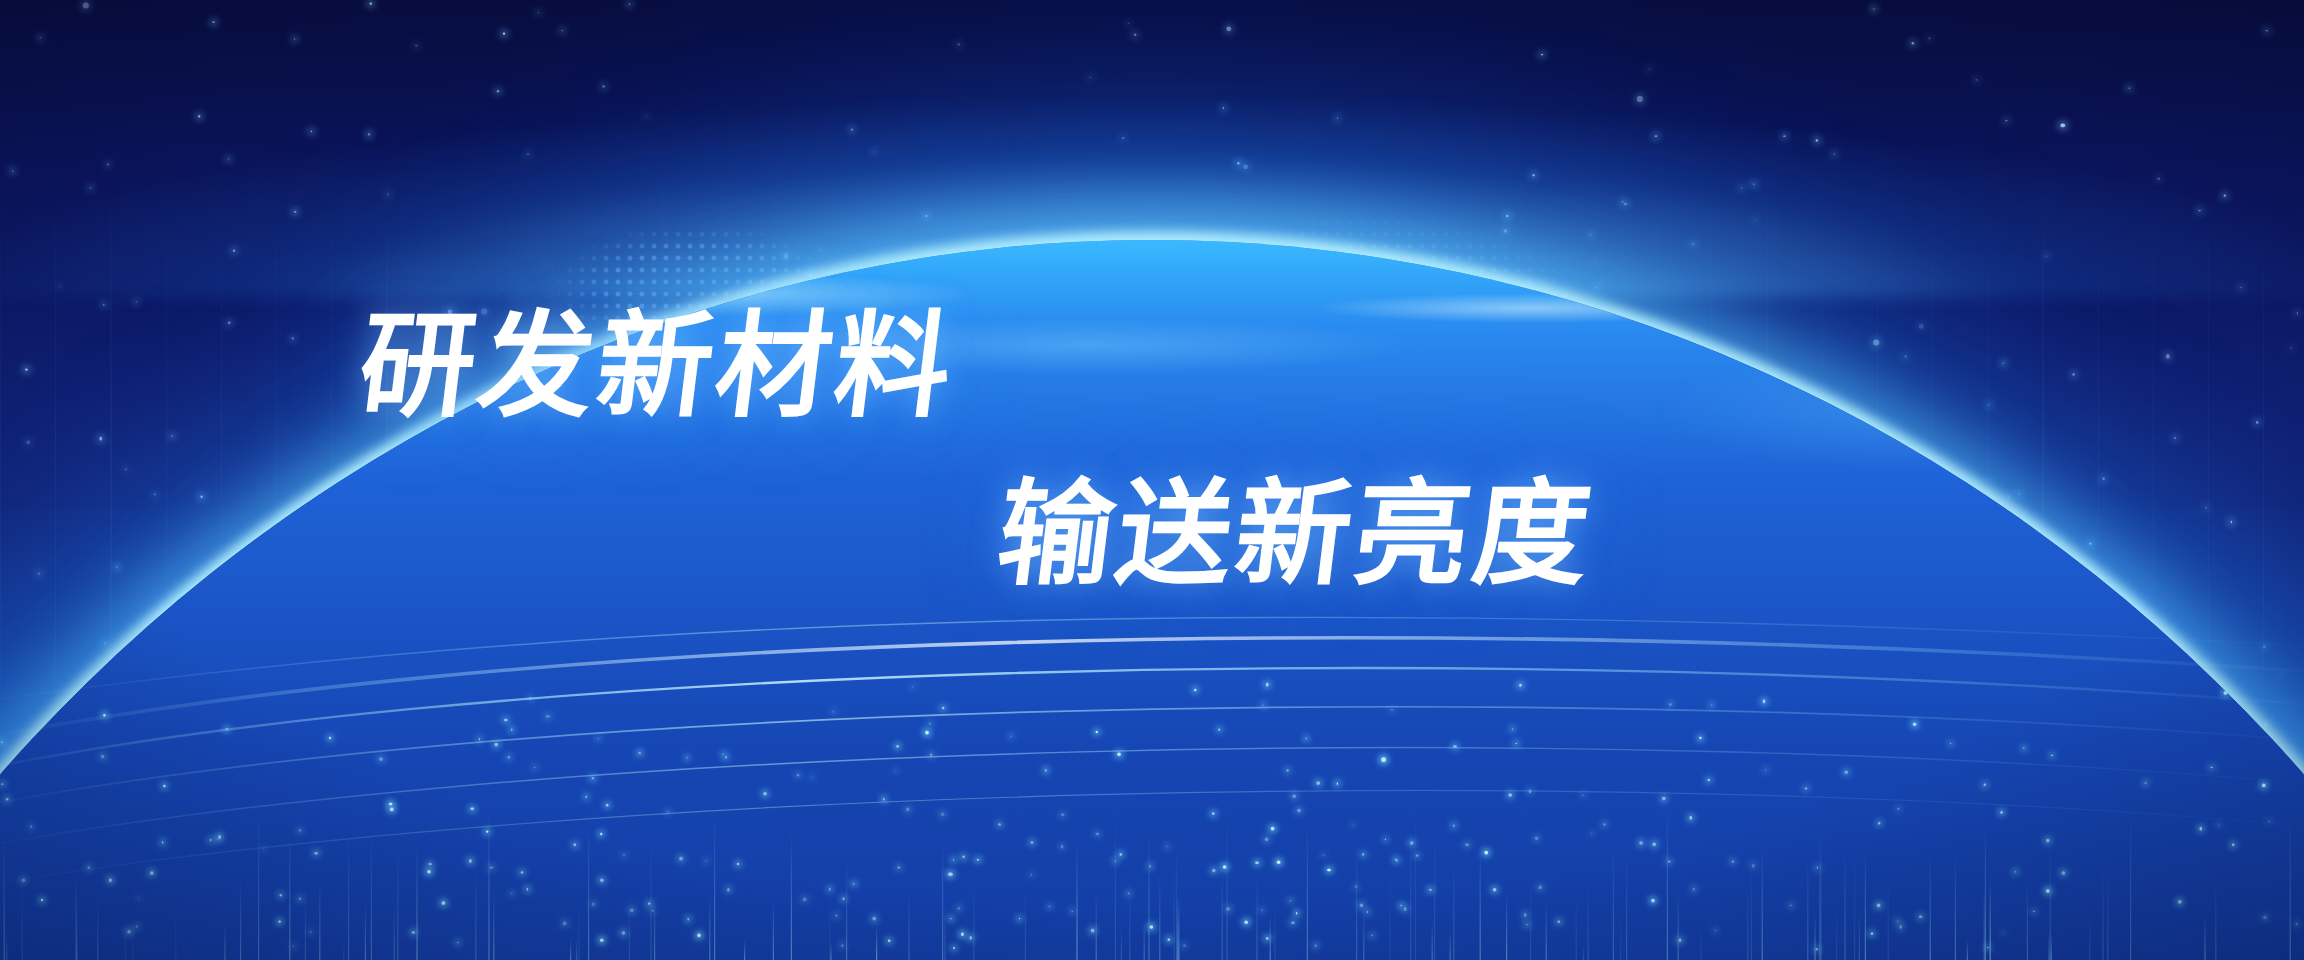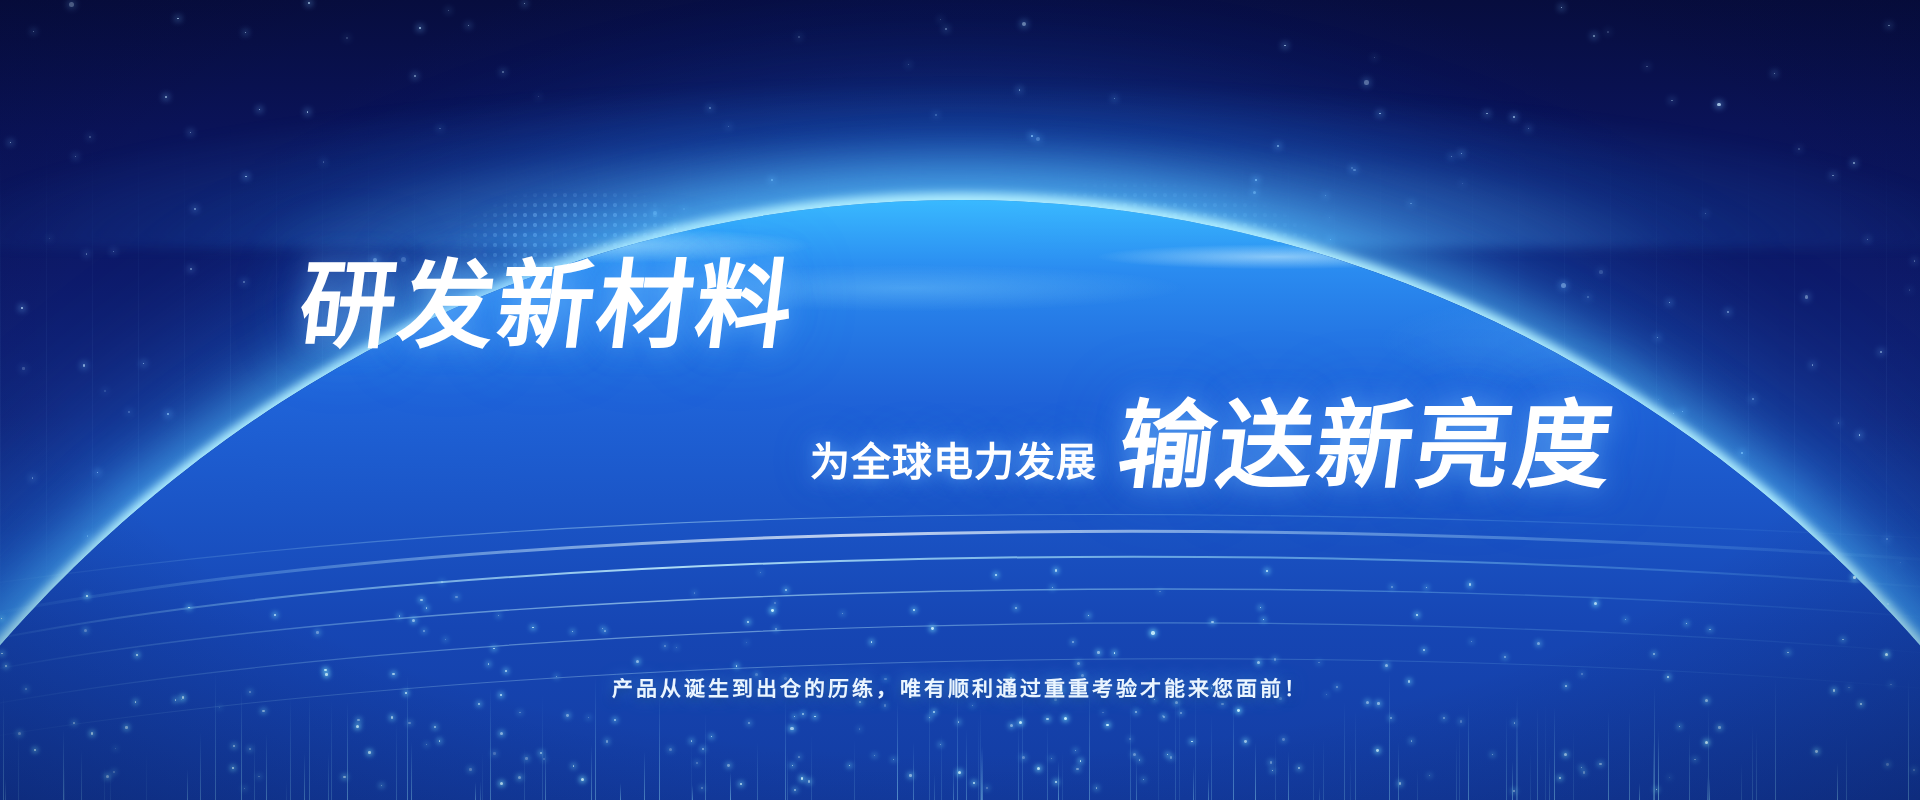--- a/index.html
+++ b/index.html
@@ -788,20 +788,18 @@
 
   <div class="vignette"></div>
 
   <div class="copy">
 
     <div class="line line-1">
       <span class="big">研发新材料</span>
     </div>
 
     <div class="line line-2">
-      <span class="sub">为全球电力发展</span>
       <span class="big">输送新亮度</span>
     </div>
 
-    <div class="tagline">产品从诞生到出仓的历练，唯有顺利通过重重考验才能来您面前！</div>
   </div>
 
 </div>
 
 </body></html>

